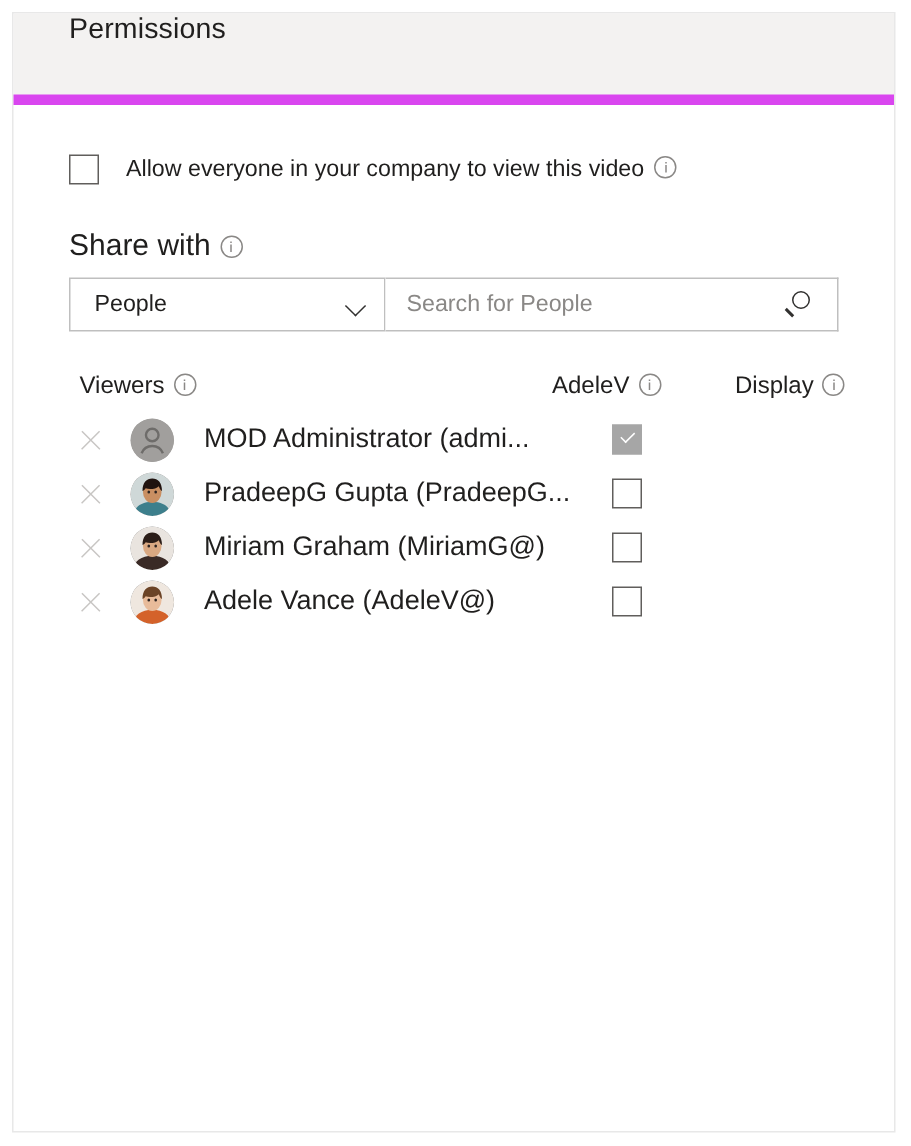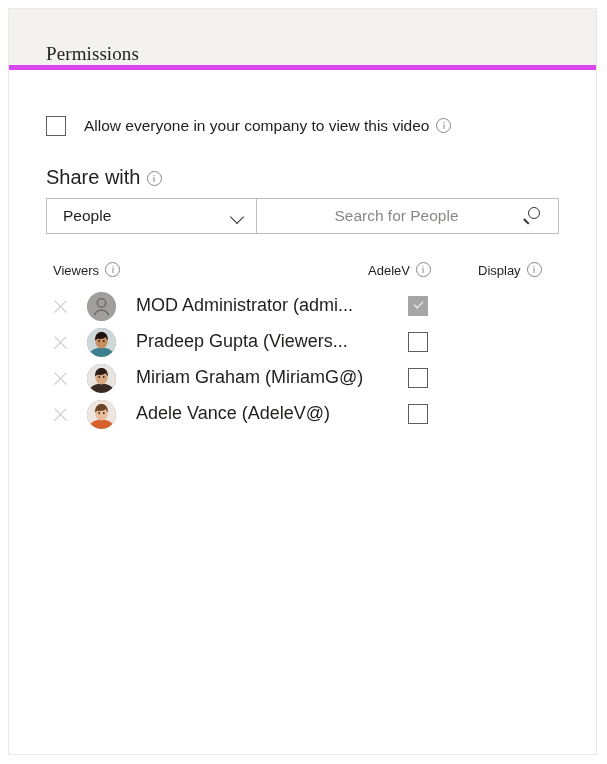--- a/index.html
+++ b/index.html
@@ -22,36 +22,35 @@
     width: 589px;
     height: 747px;
     background: #ffffff;
     border: 1px solid #e8e8e8;
     box-sizing: border-box;
   }
 
   .panel-header {
     height: 61px;
     background: #f3f2f1;
-    border-bottom: 5px solid #d946ef;
+    border-bottom: 7px solid #d946ef;
     box-sizing: border-box;
     display: flex;
-    align-items: flex-end;
-    font-family: Liberation Serif, serif;
+    align-items: flex-start;
   }
   .panel-title {
     font-size: 19px;
     font-weight: 400;
     color: #201f1e;
     padding-left: 37px;
     letter-spacing: 0.1px;
   }
 
   .panel-body {
-    padding: 17px 37px;
+    padding: 4px 37px;
     position: relative;
   }
 
   
   .info-icon {
     display: inline-block;
     width: 15px;
     height: 15px;
     border: 1px solid #8a8886;
     border-radius: 50%;
@@ -160,21 +159,20 @@
   }
   .search-input {
     flex: 1 1 auto;
     border: none;
     outline: none;
     font-family: "Liberation Sans", sans-serif;
     font-size: 15.5px;
     color: #201f1e;
     background: transparent;
     padding: 0;
-    text-align: center;
   }
   .search-input::placeholder { color: #8a8886; opacity: 1; }
   .search-icon {
     width: 22px;
     height: 22px;
     flex: 0 0 auto;
     position: relative;
     cursor: pointer;
   }
   .search-icon::before {
@@ -199,27 +197,27 @@
     transform: rotate(45deg);
     transform-origin: left center;
   }
 
   
   .table { margin-top: 28px; position: relative; }
 
   .thead {
     position: relative;
     height: 26px;
-    font-size: 13px;
+    font-size: 16px;
     color: #201f1e;
     text-align: center;
   }
   .th-viewers { position: absolute; left: 7px; top: 0; white-space: nowrap; }
   .th-owner   { position: absolute; left: 322px; top: 0; white-space: nowrap; }
-  .th-display { position: absolute; left: 432px; top: 0; white-space: nowrap; }
+  .th-display { position: absolute; left: 444px; top: 0; white-space: nowrap; }
   .thead .info-icon { margin-left: 6px; }
 
   .trow {
     position: relative;
     height: 36px;
   }
   .del-icon {
     position: absolute;
     left: 6px;
     top: 10px;
@@ -351,21 +349,21 @@
               <g clip-path="url(#c0)">
                 <rect width="29" height="29" fill="#cfd8d8"></rect>
                 <path d="M2 29c0-6 5.4-9.5 12.5-9.5S27 23 27 29z" fill="#3d7f8c"></path>
                 <ellipse cx="14.5" cy="13" rx="6.2" ry="7.4" fill="#c98f62"></ellipse>
                 <path d="M8 12.4C8 6.6 10.7 4 14.5 4S21 6.6 21 12.4c-1.6-1.2-2.1-3.3-2.1-3.3-1.9 1.9-6.2 2.5-8.8 1.4 0 0-.5 1.2-2.1 1.9z" fill="#20130f"></path>
                 <ellipse cx="12.2" cy="13" rx="0.9" ry="1" fill="#2b2220"></ellipse>
                 <ellipse cx="16.8" cy="13" rx="0.9" ry="1" fill="#2b2220"></ellipse>
               </g>
             </svg>
           </span>
-        <span class="vname">Pradeep Gupta (Viewers...</span>
+        <span class="vname">PradeepG Gupta (PradeepG...</span>
         <span class="owner-box"></span>
       </div>
 
       <div class="trow">
         <span class="del-icon"></span>
         <span class="avatar">
             <svg xmlns="http://www.w3.org/2000/svg" width="29" height="29" viewBox="0 0 29 29">
               <defs>
                 <clipPath id="c2">
                   <circle cx="14.5" cy="14.5" r="14.5"></circle>

